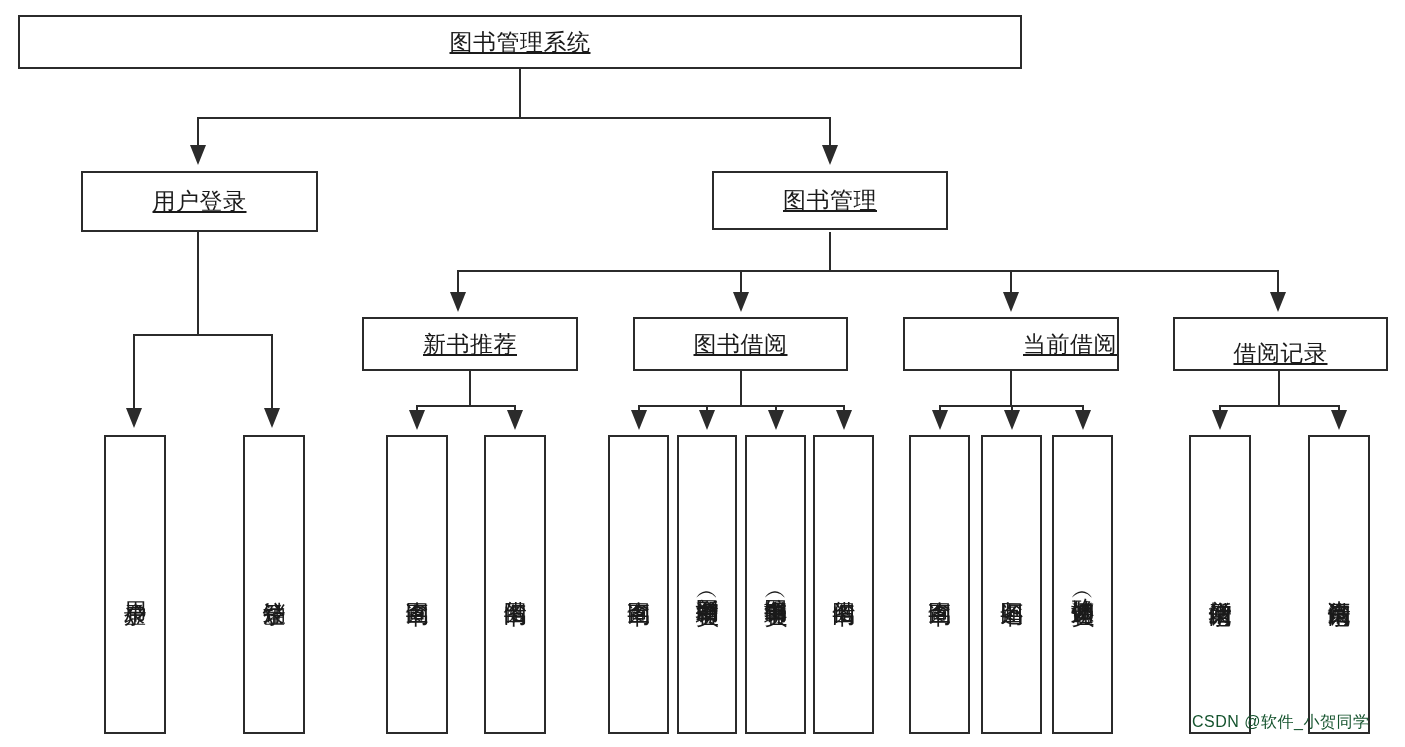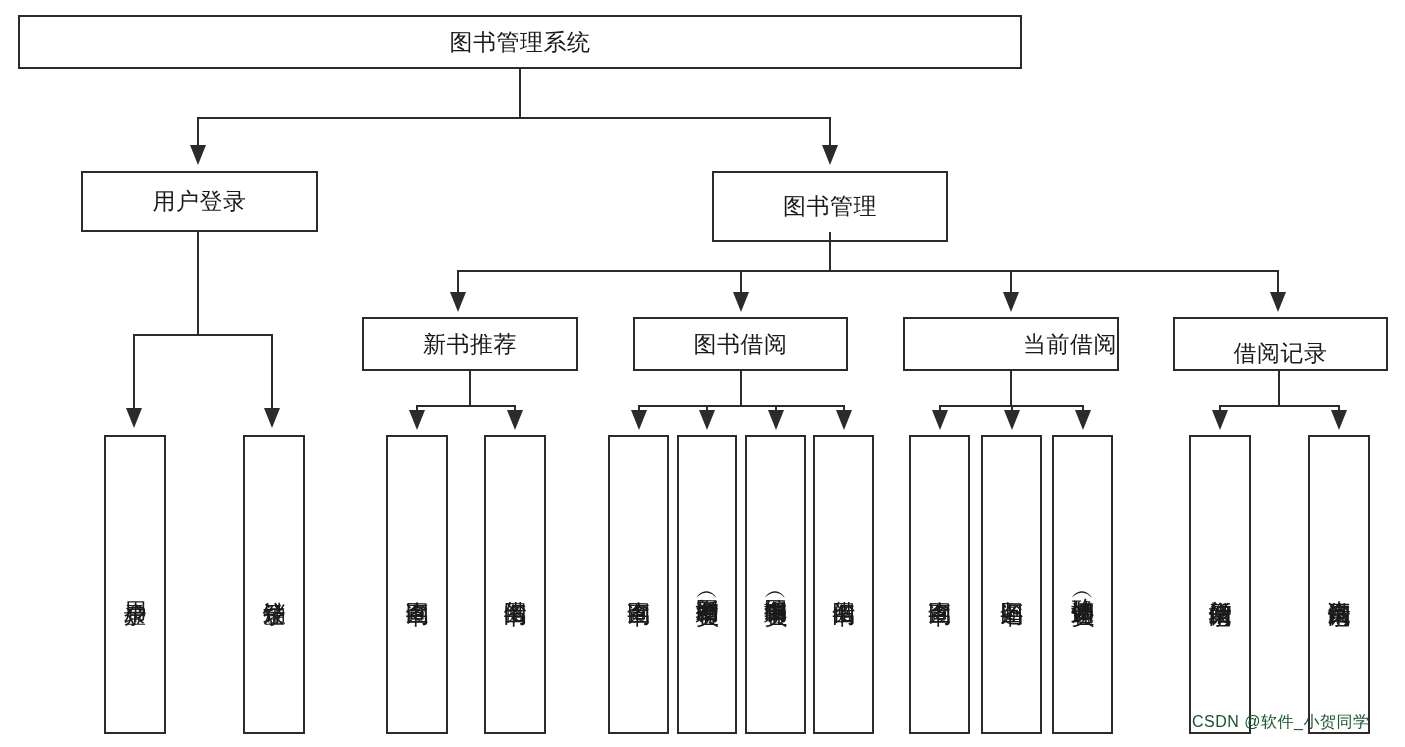--- a/index.html
+++ b/index.html
@@ -23,20 +23,21 @@
     background: #ffffff;
     border: 2px solid #2b2b2b;
     display: flex;
     align-items: center;
     justify-content: center;
     color: #1a1a1a;
   }
   .node.h {
     font-size: 23px;
     letter-spacing: 0.5px;
+    text-decoration: underline;
   }
   .node.v {
     writing-mode: vertical-rl;
     text-orientation: upright;
     font-size: 23px;
     line-height: 1.28;
     letter-spacing: 1px;
     padding: 4px 0;
     text-align: center;
   }
@@ -79,21 +80,21 @@
   <div class="ln vt" style="left:519px; top:69px; height:49px;"></div>
   <div class="ln hz" style="left:197px; top:117px; width:634px;"></div>
   <div class="ln vt" style="left:197px; top:117px; height:30px;"></div>
   <div class="arrow" style="left:190px; top:145px;"></div>
   <div class="ln vt" style="left:829px; top:117px; height:30px;"></div>
   <div class="arrow" style="left:822px; top:145px;"></div>
 
   <div class="node h" style="left:81px; top:171px; width:237px; height:61px;">
     <span>用户登录</span>
   </div>
-  <div class="node h" style="left:712px; top:171px; width:236px; height:71px;text-align:right;">
+  <div class="node h" style="left:712px; top:171px; width:236px; height:59px;text-align:right;">
     <span>图书管理</span>
   </div>
 
   <div class="ln vt" style="left:197px; top:232px; height:104px;"></div>
   <div class="ln hz" style="left:133px; top:334px; width:140px;"></div>
   <div class="ln vt" style="left:133px; top:334px; height:76px;"></div>
   <div class="arrow" style="left:126px; top:408px;"></div>
   <div class="ln vt" style="left:271px; top:334px; height:76px;"></div>
   <div class="arrow" style="left:264px; top:408px;"></div>
 

